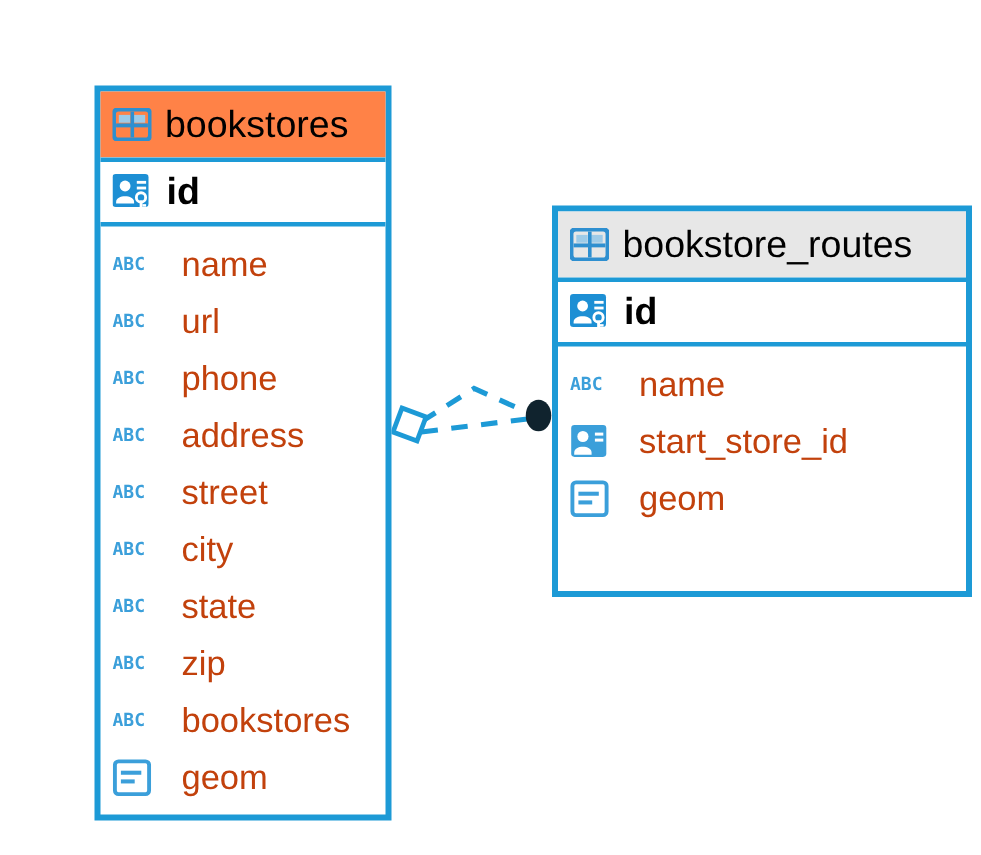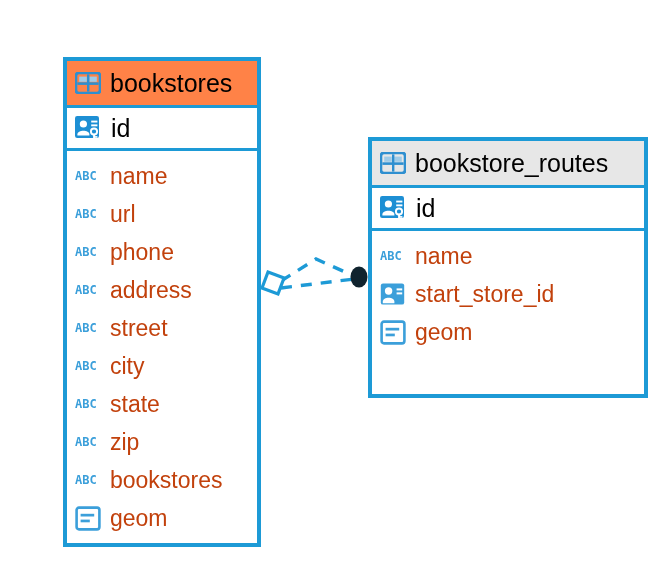--- a/index.html
+++ b/index.html
@@ -65,34 +65,34 @@
     box-sizing: border-box;
     height: 46px;
     padding-left: 8px;
     gap: 8px;
     border-top: 3px solid #1d9ad6;
     border-bottom: 3px solid #1d9ad6;
     background: #ffffff;
   }
   .pk-label {
     font-size: 25px;
-    font-weight: normal;
+    font-weight: bold;
     color: #000000;
     line-height: 1;
   }
 
   .field-list {
     padding: 6px 0 4px 0;
   }
   .field-row {
     display: flex;
     align-items: center;
     height: 38px;
     padding-left: 8px;
-    gap: 9px;
+    gap: 20px;
   }
   .field-label {
     font-size: 23px;
     color: #c2410c;
     line-height: 1;
     white-space: nowrap;
   }
 
   
   .icon {

